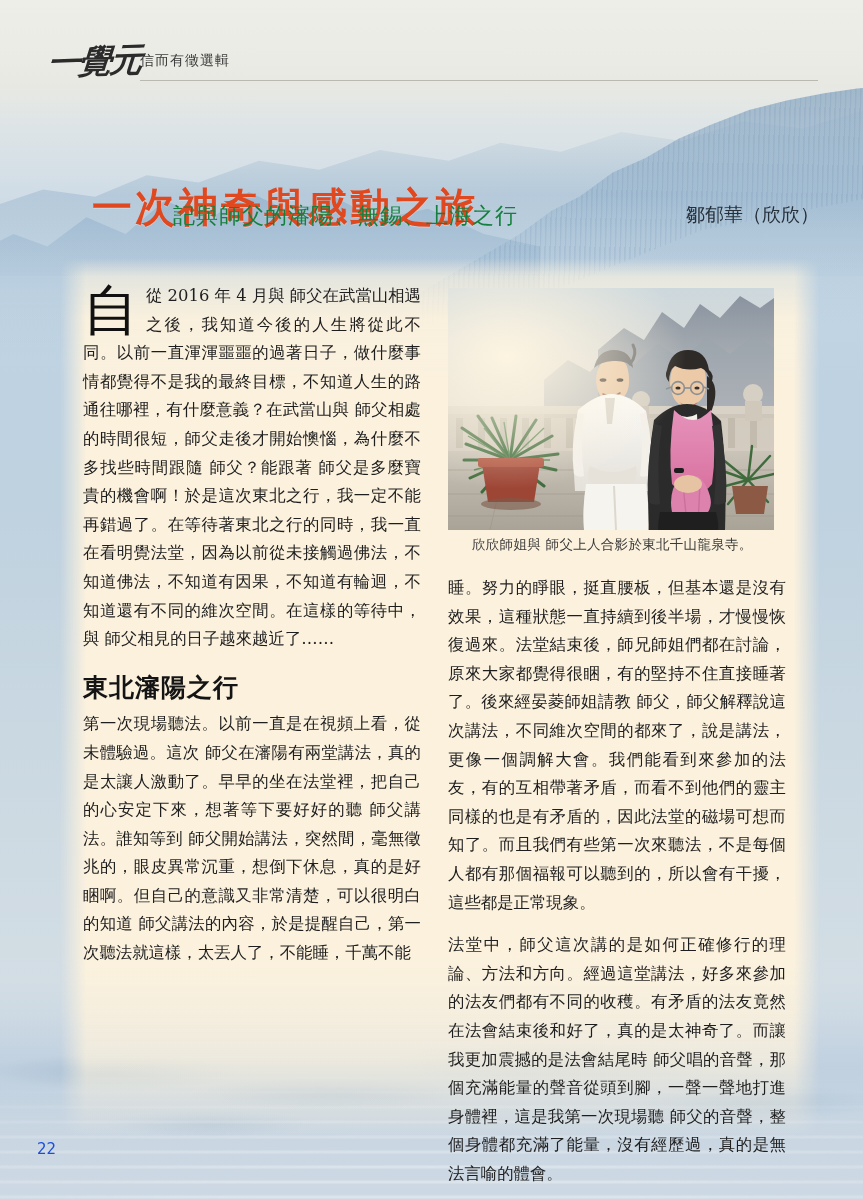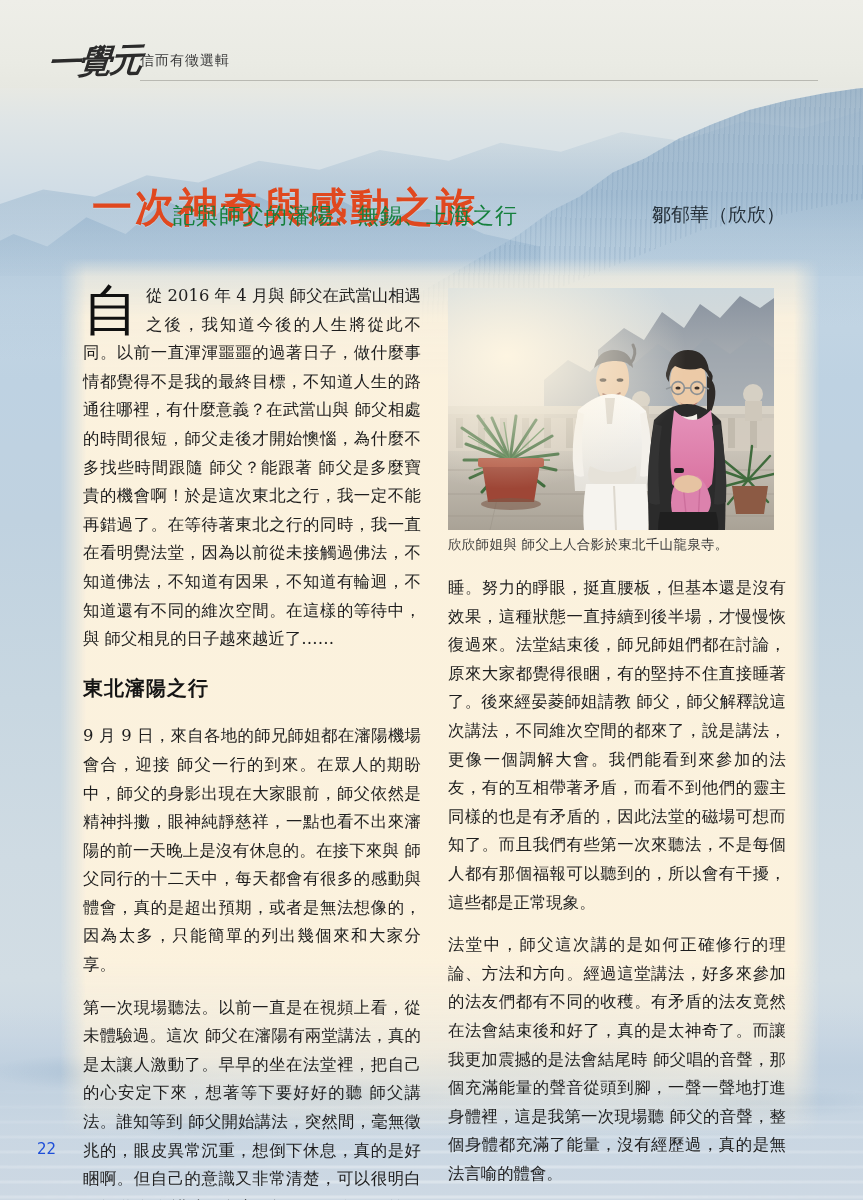--- a/index.html
+++ b/index.html
@@ -189,21 +189,21 @@
     position: absolute;
     left: 173px; top: 201px;
     font-family: "DejaVu Sans", "Liberation Sans", sans-serif;
     font-size: 22px;
     letter-spacing: 1px;
     color: #15803d;
     white-space: nowrap;
   }
   .byline {
     position: absolute;
-    left: 652px; top: 202px;
+    left: 686px; top: 202px;
     font-family: "DejaVu Sans", "Liberation Sans", sans-serif;
     font-size: 19px;
     letter-spacing: 0px;
     color: #25303a;
     white-space: nowrap;
   }
 
   
   .panel {
     position: absolute;
@@ -252,40 +252,40 @@
     font-family: "DejaVu Serif", "Liberation Serif", serif;
     font-size: 55px;
     line-height: 52px;
     font-weight: 400;
     color: #111;
     margin: 2px 8px 0 0;
   }
 
   .section-head {
     font-family: "DejaVu Sans", "Liberation Sans", sans-serif;
-    font-size: 20px;
+    font-size: 25px;
     font-weight: 700;
     letter-spacing: 1px;
     color: #141414;
-    margin: 20px 0 20px 0;
+    margin: 20px 0 8px 0;
   }
 
   
   .photo {
     position: absolute;
     left: 448px; top: 288px;
     width: 326px; height: 242px;
     overflow: hidden;
     background: #9fb4c4;
   }
   .photo svg { display: block; }
 
   .photo-caption {
     position: absolute;
-    left: 448px; top: 536px;
+    left: 472px; top: 536px;
     width: 330px;
     font-family: "DejaVu Sans", "Liberation Sans", sans-serif;
     font-size: 13.5px;
     letter-spacing: .3px;
     color: #3a3a3a;
     white-space: nowrap;
   }
 
   
   .page-number {
@@ -482,21 +482,20 @@
 
       <rect width="326" height="242" fill="url(#glow)"></rect>
     </svg>
   </div>
 
   <div class="photo-caption">欣欣師姐與 師父上人合影於東北千山龍泉寺。</div>
 
   <div class="col col-left">
     <p class="dropcap-para"><span class="dropcap">自</span><span>從 2016 年 4 月與 師父在武當山相遇之後，我知道今後的人生將從此不同。以前一直渾渾噩噩的過著日子，做什麼事情都覺得不是我的最終目標，不知道人生的路通往哪裡，有什麼意義？在武當山與 師父相處的時間很短，師父走後才開始懊惱，為什麼不多找些時間跟隨 師父？能跟著 師父是多麼寶貴的機會啊！於是這次東北之行，我一定不能再錯過了。在等待著東北之行的同時，我一直在看明覺法堂，因為以前從未接觸過佛法，不知道佛法，不知道有因果，不知道有輪迴，不知道還有不同的維次空間。在這樣的等待中，與 師父相見的日子越來越近了……</span></p>
     <div class="section-head">東北瀋陽之行</div>
-    <p>9 月 9 日，來自各地的師兄師姐都在瀋陽機場會合，迎接 師父一行的到來。在眾人的期盼中，師父的身影出現在大家眼前，師父依然是精神抖擻，眼神純靜慈祥，一點也看不出來瀋陽的前一天晚上是沒有休息的。在接下來與 師父同行的十二天中，每天都會有很多的感動與體會，真的是超出預期，或者是無法想像的，因為太多，只能簡單的列出幾個來和大家分享。</p>
     <p class="last">第一次現場聽法。以前一直是在視頻上看，從未體驗過。這次 師父在瀋陽有兩堂講法，真的是太讓人激動了。早早的坐在法堂裡，把自己的心安定下來，想著等下要好好的聽 師父講法。誰知等到 師父開始講法，突然間，毫無徵兆的，眼皮異常沉重，想倒下休息，真的是好睏啊。但自己的意識又非常清楚，可以很明白的知道 師父講法的內容，於是提醒自己，第一次聽法就這樣，太丟人了，不能睡，千萬不能</p>
   </div>
 
   <div class="col col-right">
     <p>睡。努力的睜眼，挺直腰板，但基本還是沒有效果，這種狀態一直持續到後半場，才慢慢恢復過來。法堂結束後，師兄師姐們都在討論，原來大家都覺得很睏，有的堅持不住直接睡著了。後來經晏菱師姐請教 師父，師父解釋說這次講法，不同維次空間的都來了，說是講法，更像一個調解大會。我們能看到來參加的法友，有的互相帶著矛盾，而看不到他們的靈主同樣的也是有矛盾的，因此法堂的磁場可想而知了。而且我們有些第一次來聽法，不是每個人都有那個福報可以聽到的，所以會有干擾，這些都是正常現象。</p>
     <p class="last">法堂中，師父這次講的是如何正確修行的理論、方法和方向。經過這堂講法，好多來參加的法友們都有不同的收穫。有矛盾的法友竟然在法會結束後和好了，真的是太神奇了。而讓我更加震撼的是法會結尾時 師父唱的音聲，那個充滿能量的聲音從頭到腳，一聲一聲地打進身體裡，這是我第一次現場聽 師父的音聲，整個身體都充滿了能量，沒有經歷過，真的是無法言喻的體會。</p>
   </div>
 
   <div class="page-number">22</div>
 

